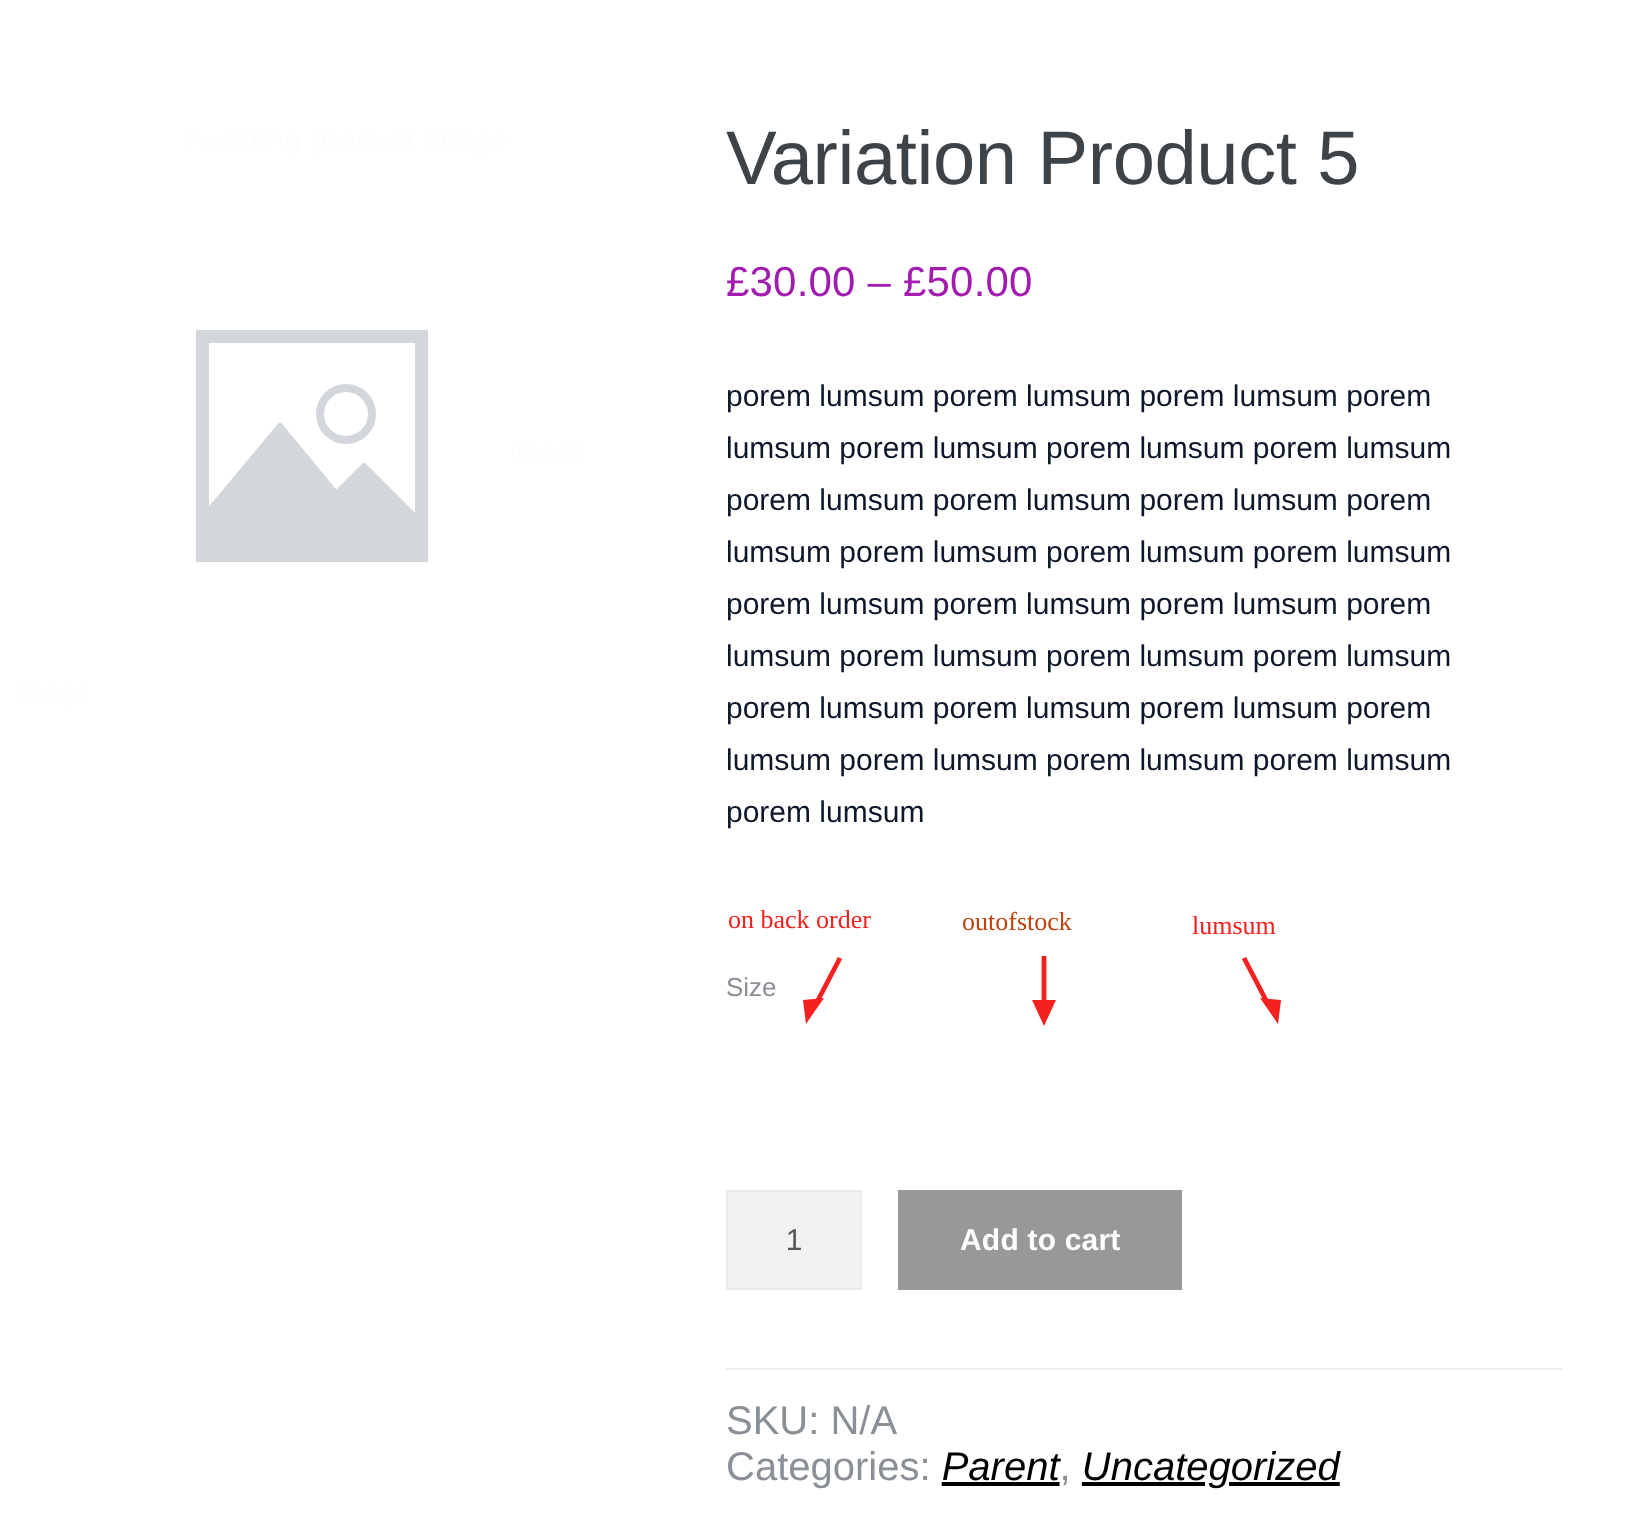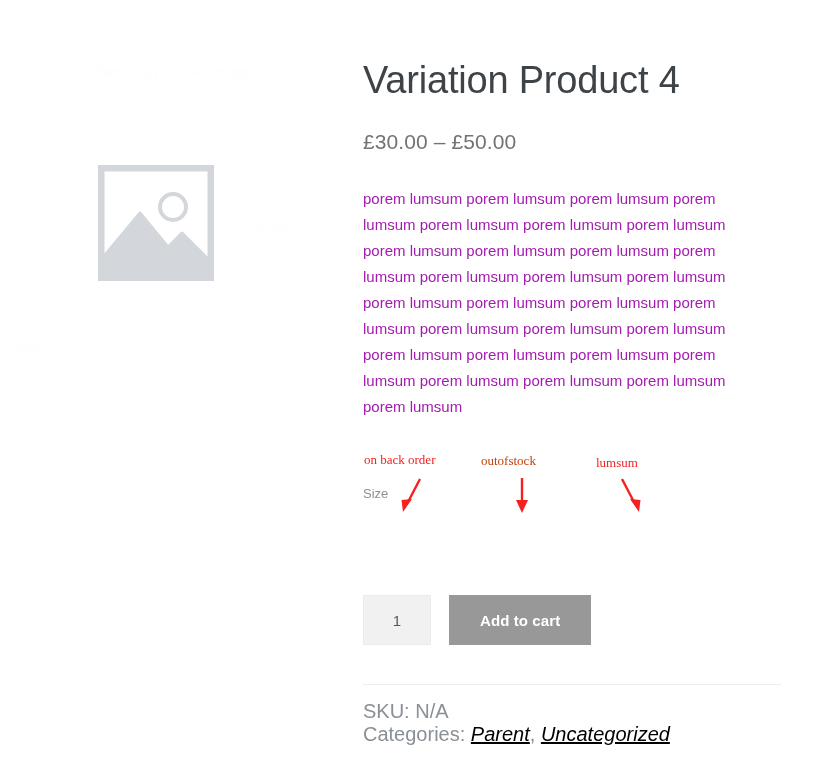--- a/index.html
+++ b/index.html
@@ -79,32 +79,32 @@
     font-weight: 300;
     color: #3e4348;
     letter-spacing: -0.2px;
   }
 
   .product-price {
     margin: 0;
     padding-top: 26px;
     font-size: 21px;
     font-weight: 300;
-    color: #737373;
+    color: #a21caf;
     letter-spacing: 0.1px;
   }
 
   .product-description {
     margin: 0;
     padding-top: 32px;
     width: 378px;
     font-size: 15px;
     line-height: 26px;
     font-weight: 300;
-    color: #a21caf;
+    color: #0f172a;
   }
 
   
   .annotations {
     position: absolute;
     left: 363px;
     top: 452px;
     width: 430px;
     height: 70px;
     pointer-events: none;
@@ -244,21 +244,21 @@
     <div class="placeholder-wrap">
       <svg width="116" height="116" viewBox="0 0 116 116" aria-hidden="true">
         <rect x="3" y="3" width="110" height="110" fill="none" stroke="#d3d6da" stroke-width="7"></rect>
         <circle cx="75" cy="42" r="13" fill="none" stroke="#d3d6da" stroke-width="4"></circle>
         <path d="M7 90 L42 48 L70 82 L84 68 L109 93 L109 109 L7 109 Z" fill="#d3d6da" stroke="#d3d6da" stroke-width="3" stroke-linejoin="round"></path>
       </svg>
     </div>
   </div>
 
   <div class="summary">
-    <h1 class="product-title">Variation Product 4</h1>
+    <h1 class="product-title">Variation Product 5</h1>
 
     <p class="product-price">£30.00 – £50.00</p>
 
     <p class="product-description">porem lumsum porem lumsum porem lumsum porem lumsum porem lumsum porem lumsum porem lumsum porem lumsum porem lumsum porem lumsum porem lumsum porem lumsum porem lumsum porem lumsum porem lumsum porem lumsum porem lumsum porem lumsum porem lumsum porem lumsum porem lumsum porem lumsum porem lumsum porem lumsum porem lumsum porem lumsum porem lumsum porem lumsum porem lumsum</p>
   </div>
 
   <div class="annotations">
     <span class="anno anno-1" style="color: rgb(244, 33, 31);">on back order</span>
     <span class="anno anno-2" style="color: #c2410c;">outofstock</span>
     <span class="anno anno-3" style="color: rgb(244, 33, 31);">lumsum</span>

